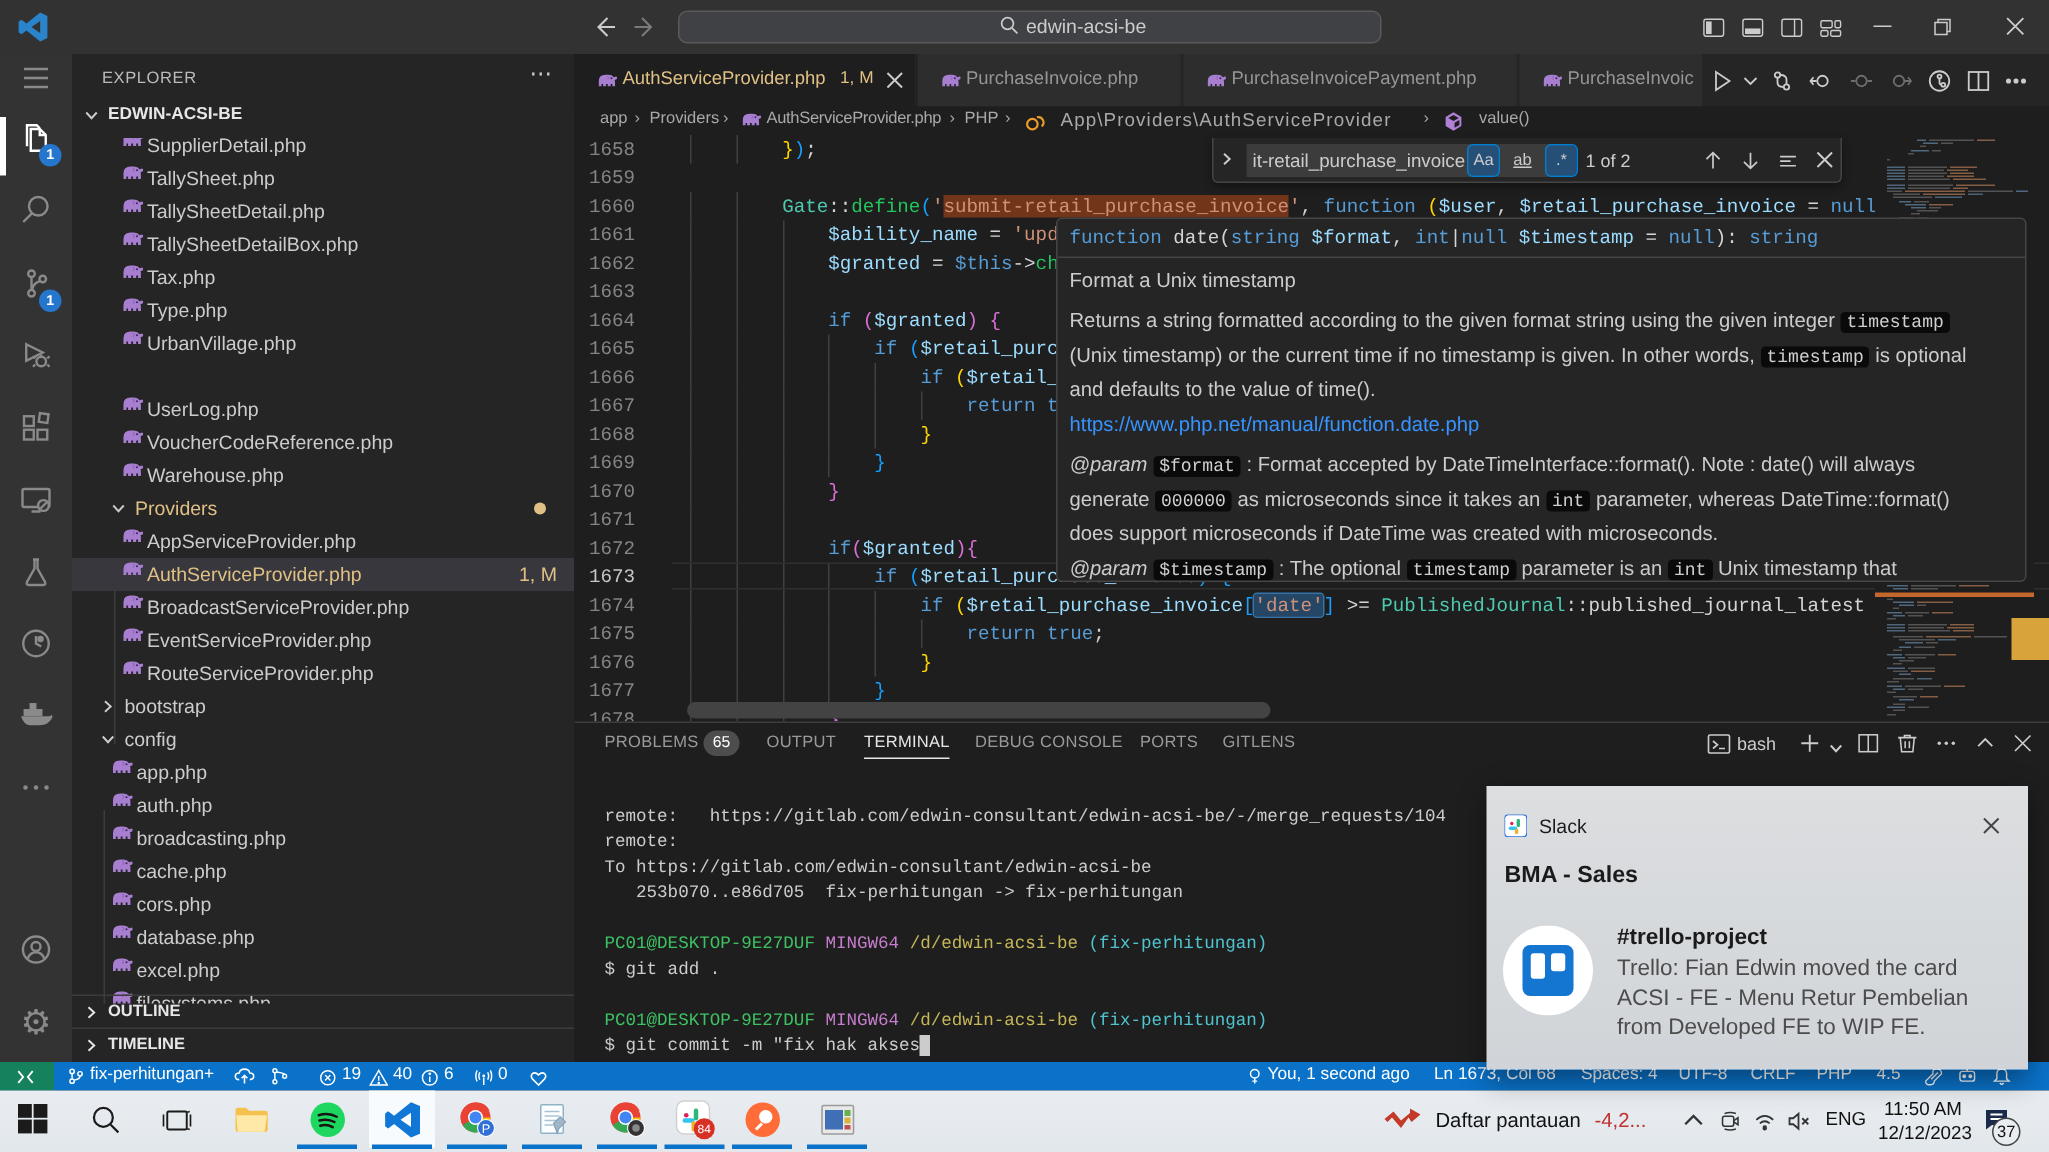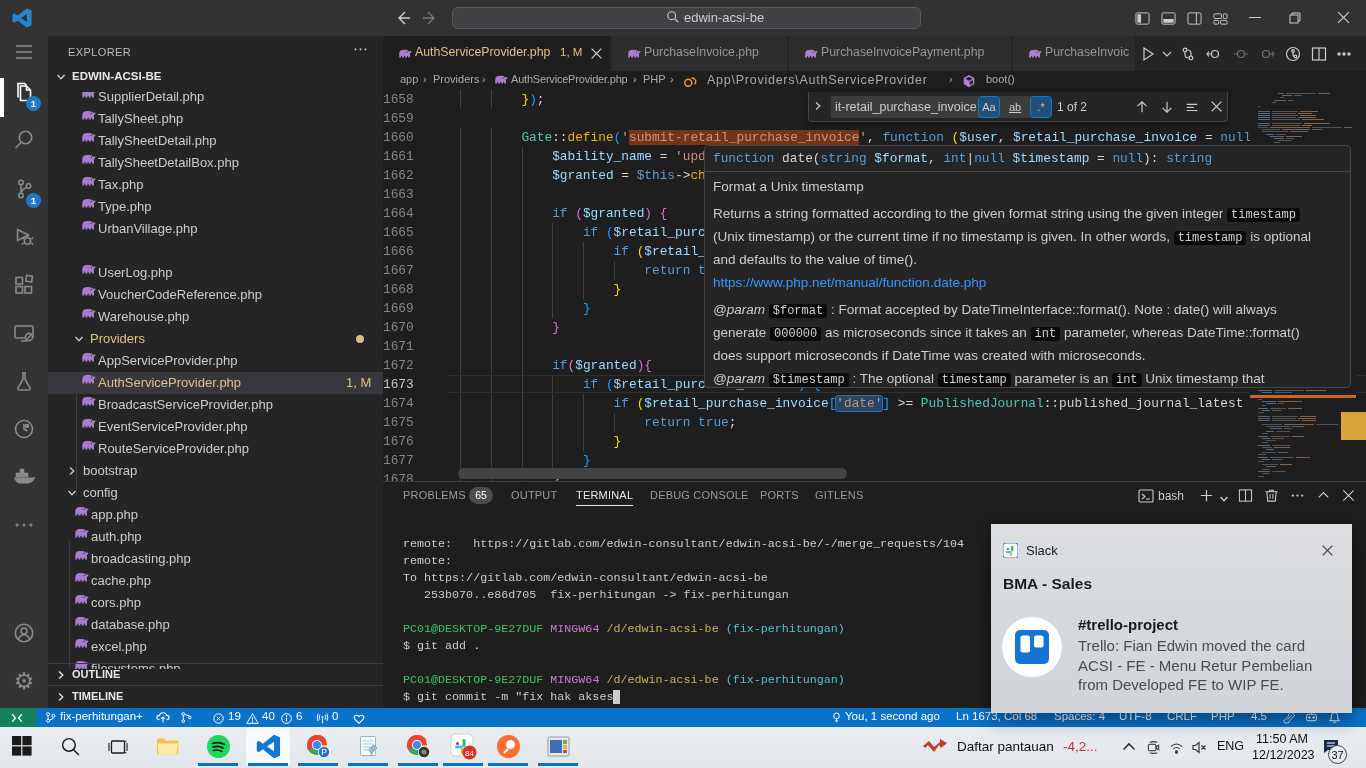--- a/index.html
+++ b/index.html
@@ -20,24 +20,24 @@
 .secthead{position:absolute;left:0;width:335px;height:22px;color:#e7e7e7;font-weight:bold;font-size:11px;border-top:1px solid #3c3c3c;}
 
 #tabstrip{left:383px;top:36px;width:983px;height:35px;background:#252526;}
 .tab{position:absolute;top:0;height:35px;background:#2d2d2d;color:#969696;font-size:12.3px;border-right:1px solid #252526;}
 .tab .lbl{position:absolute;top:9px;white-space:nowrap;}
 #breadcrumb{left:383px;top:71px;width:983px;height:19px;background:#1e1e1e;color:#a9a9a9;font-size:11px;}
 #breadcrumb span{position:absolute;top:2px;white-space:nowrap;}
 
 #codearea{left:383px;top:90px;width:983px;height:391px;background:#1e1e1e;overflow:hidden;}
 .cl{position:absolute;left:0;width:983px;height:19px;font-family:"Liberation Mono",monospace;font-size:12.8px;line-height:19px;white-space:pre;color:#d4d4d4;}
-.ln{position:absolute;width:50px;text-align:left;color:#858585;font-family:"Liberation Mono",monospace;font-size:12.8px;line-height:19px;left:0;}
+.ln{position:absolute;width:50px;text-align:center;color:#858585;font-family:"Liberation Mono",monospace;font-size:12.8px;line-height:19px;left:0;}
 .code{position:absolute;left:77px;}
 .kw{color:#569cd6;}.var{color:#9cdcfe;}.str{color:#ce9178;}.cls{color:#4ec9b0;}
-.fn{color:#eab308;}.b1{color:#ffd700;}.b2{color:#da70d6;}.b3{color:#179fff;}
+.fn{color:#22c55e;}.b1{color:#ffd700;}.b2{color:#da70d6;}.b3{color:#179fff;}
 .guide{position:absolute;width:1px;background:#404040;}
 .findmatch{background:#72351a;}
 .wordbox{background:rgba(40,78,114,.85);outline:1px solid #3573a8;border-radius:2px;}
 #minimap{left:1250px;top:90px;width:106px;height:391px;background:#1e1e1e;}
 .mml{position:absolute;height:1.4px;}
 
 #findw{left:808px;top:92px;width:420px;height:30px;background:#252526;border:1px solid #454545;border-top:none;border-radius:0 0 4px 4px;box-shadow:0 2px 6px rgba(0,0,0,.4);}
 #findinput{position:absolute;left:22px;top:4px;width:216px;height:22px;background:#3c3c3c;color:#cccccc;font-size:12.5px;line-height:22px;padding-left:4px;overflow:hidden;white-space:nowrap;}
 .fbtn{position:absolute;top:5px;width:20px;height:20px;border-radius:3px;font-size:11px;color:#cccccc;display:flex;align-items:center;justify-content:center;}
 .fon{background:#264f78;outline:1px solid #007fd4;}
@@ -518,21 +518,21 @@
     <span style="left:287px;">›</span>
     <svg class="abs" style="left:300px;top:3px" width="14" height="14" viewBox="0 0 16 16" fill="none" stroke="#ee9d28" stroke-width="1.6">
       <circle cx="6" cy="10" r="4"></circle>
       <path d="M9.5 4.8 a4 4 0 0 1 3.6 6.9"></path>
     </svg>
     <span style="left:324px;font-size:12.5px;letter-spacing:.75px;">App\Providers\AuthServiceProvider</span>
     <span style="left:566px;">›</span>
     <svg class="abs" style="left:579px;top:3px" width="14" height="14" viewBox="0 0 16 16">
       <path fill="#b180d7" d="M8 1 L14 4.5 V11.5 L8 15 L2 11.5 V4.5 Z M8 3 L4 5.3 L8 7.6 L12 5.3 Z M3.5 6.8 L7.2 9 V12.8 L3.5 10.6 Z M12.5 6.8 L8.8 9 V12.8 L12.5 10.6 Z"></path>
     </svg>
-    <span style="left:603px;">boot()</span>
+    <span style="left:603px;">value()</span>
   </div>
 <div class="abs" id="codearea">
     <div class="ln" style="top:0px;color:#858585">1658</div>
     <div class="guide" style="left:77px;top:0px;height:19px;"></div>
     <div class="guide" style="left:108px;top:0px;height:19px;"></div>
     <div class="cl" style="top:0px"><span class="code">        <span class="b1">}</span><span class="b3">)</span>;</span></div>
     <div class="ln" style="top:19px;color:#858585">1659</div>
     <div class="ln" style="top:38px;color:#858585">1660</div>
     <div class="guide" style="left:77px;top:38px;height:19px;"></div>
     <div class="guide" style="left:108px;top:38px;height:19px;"></div>

